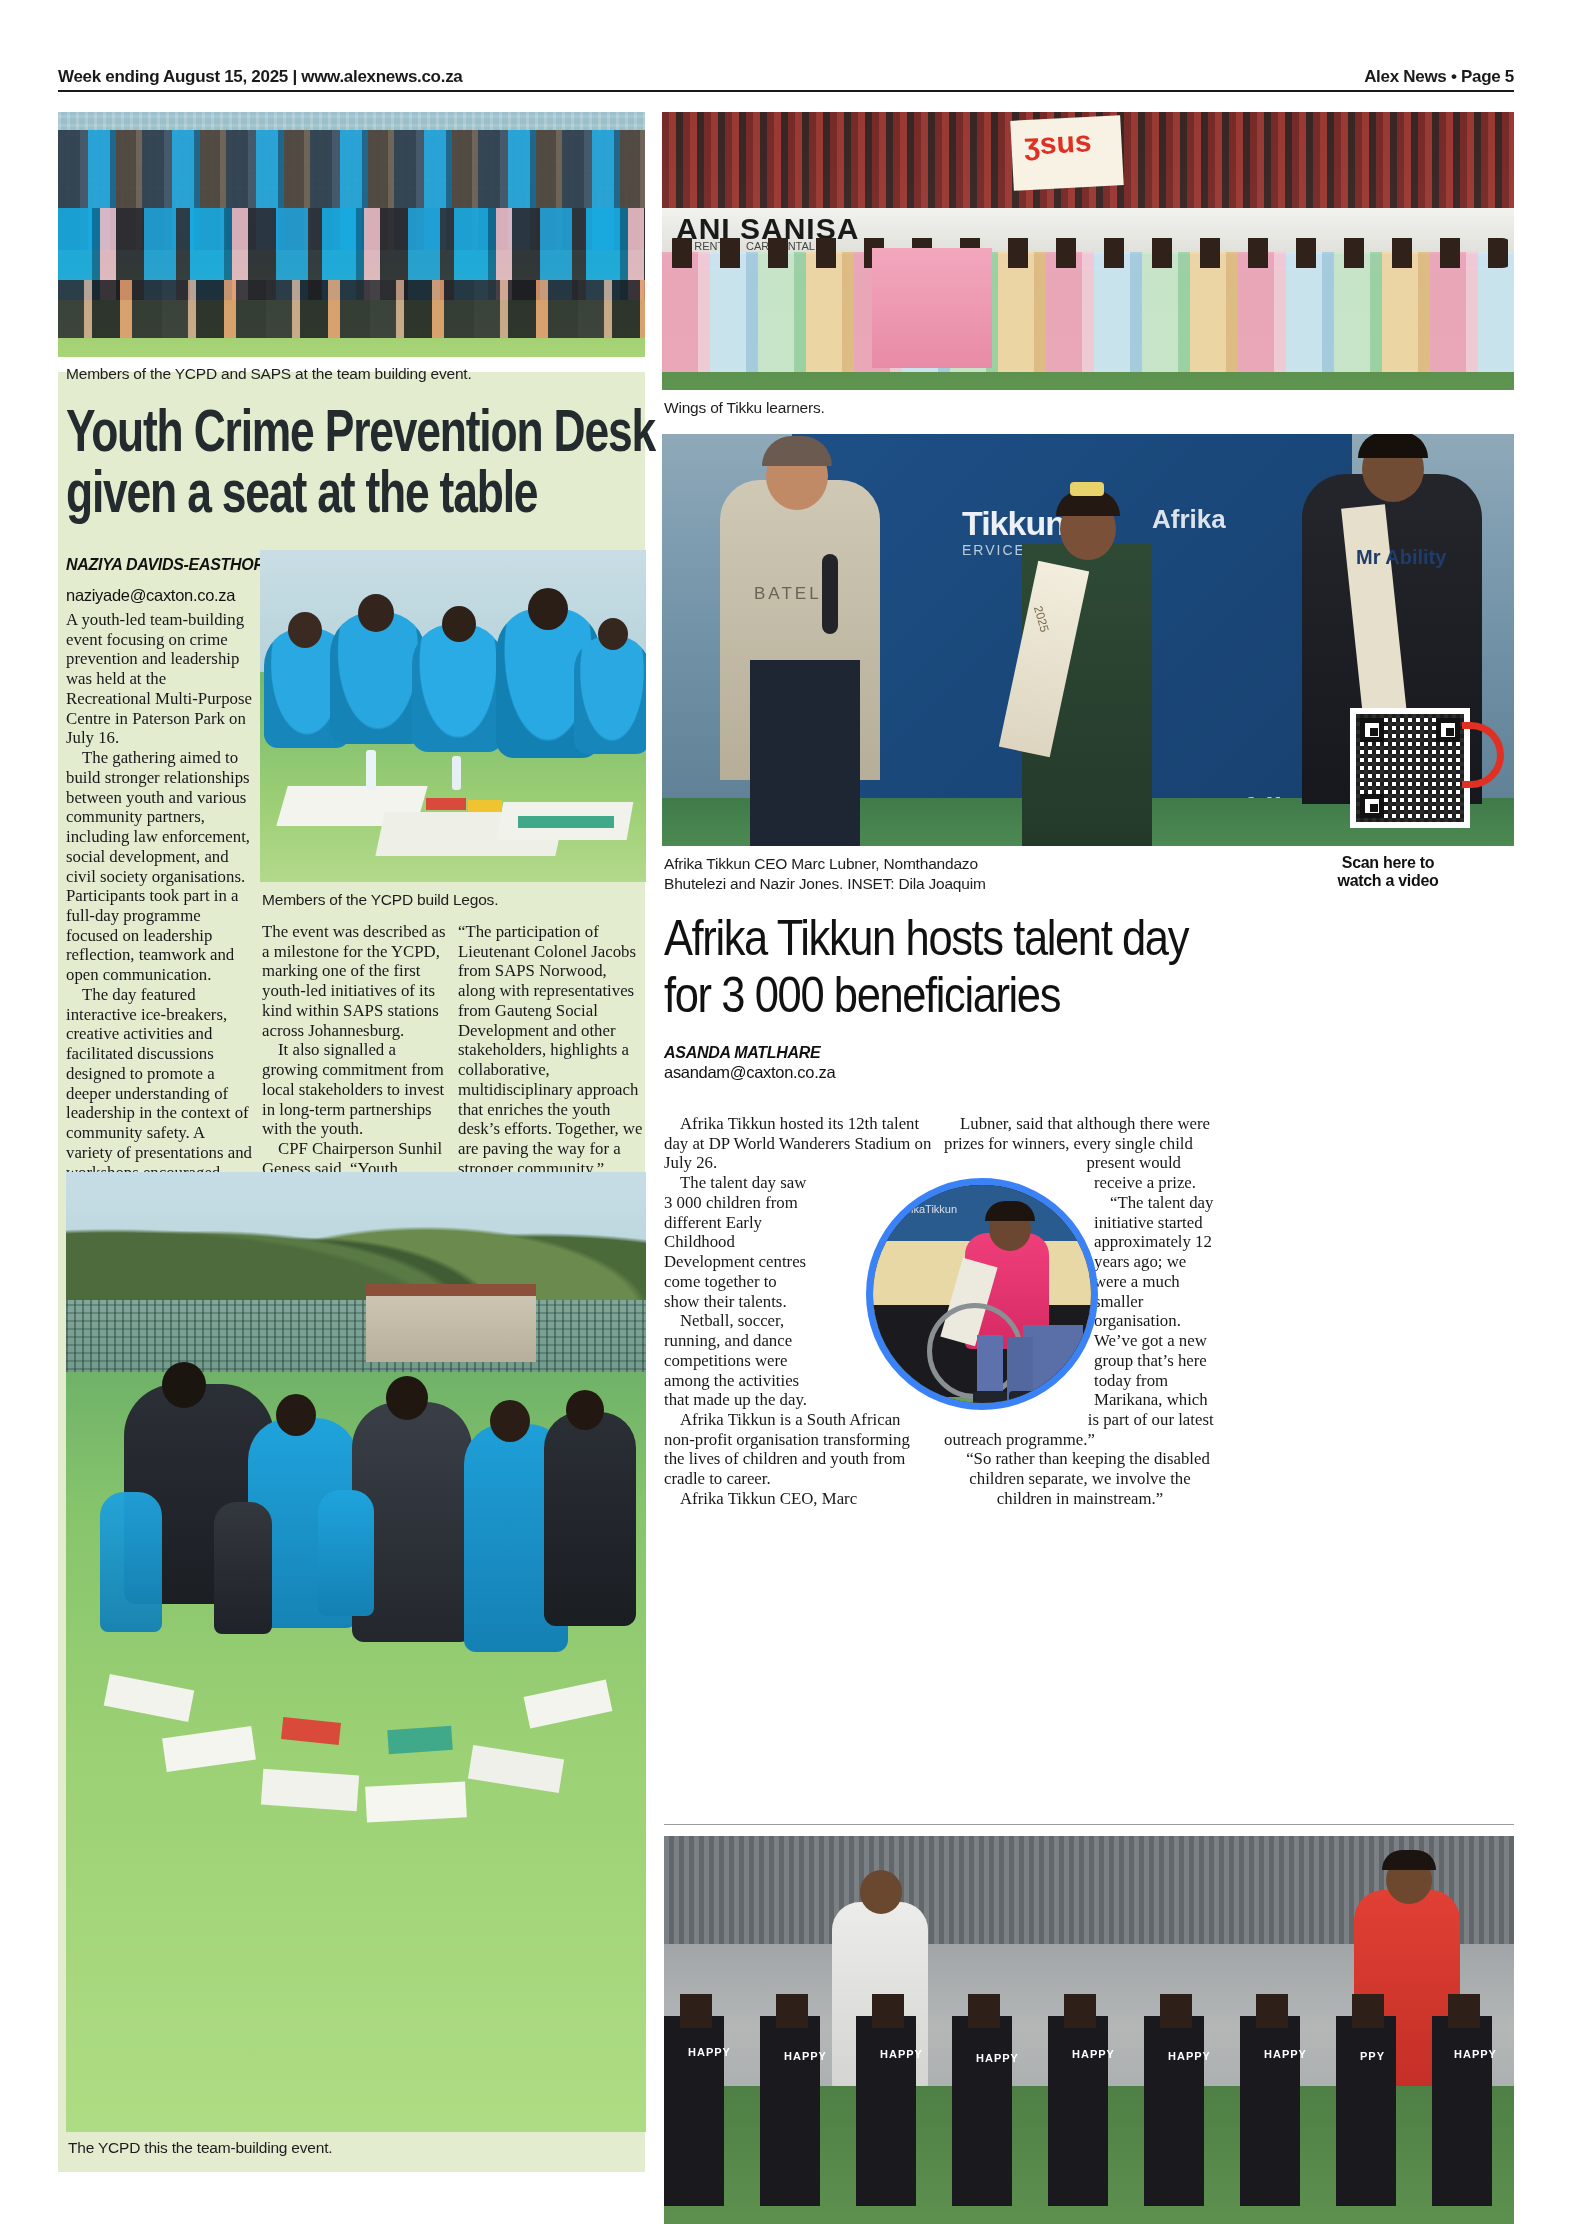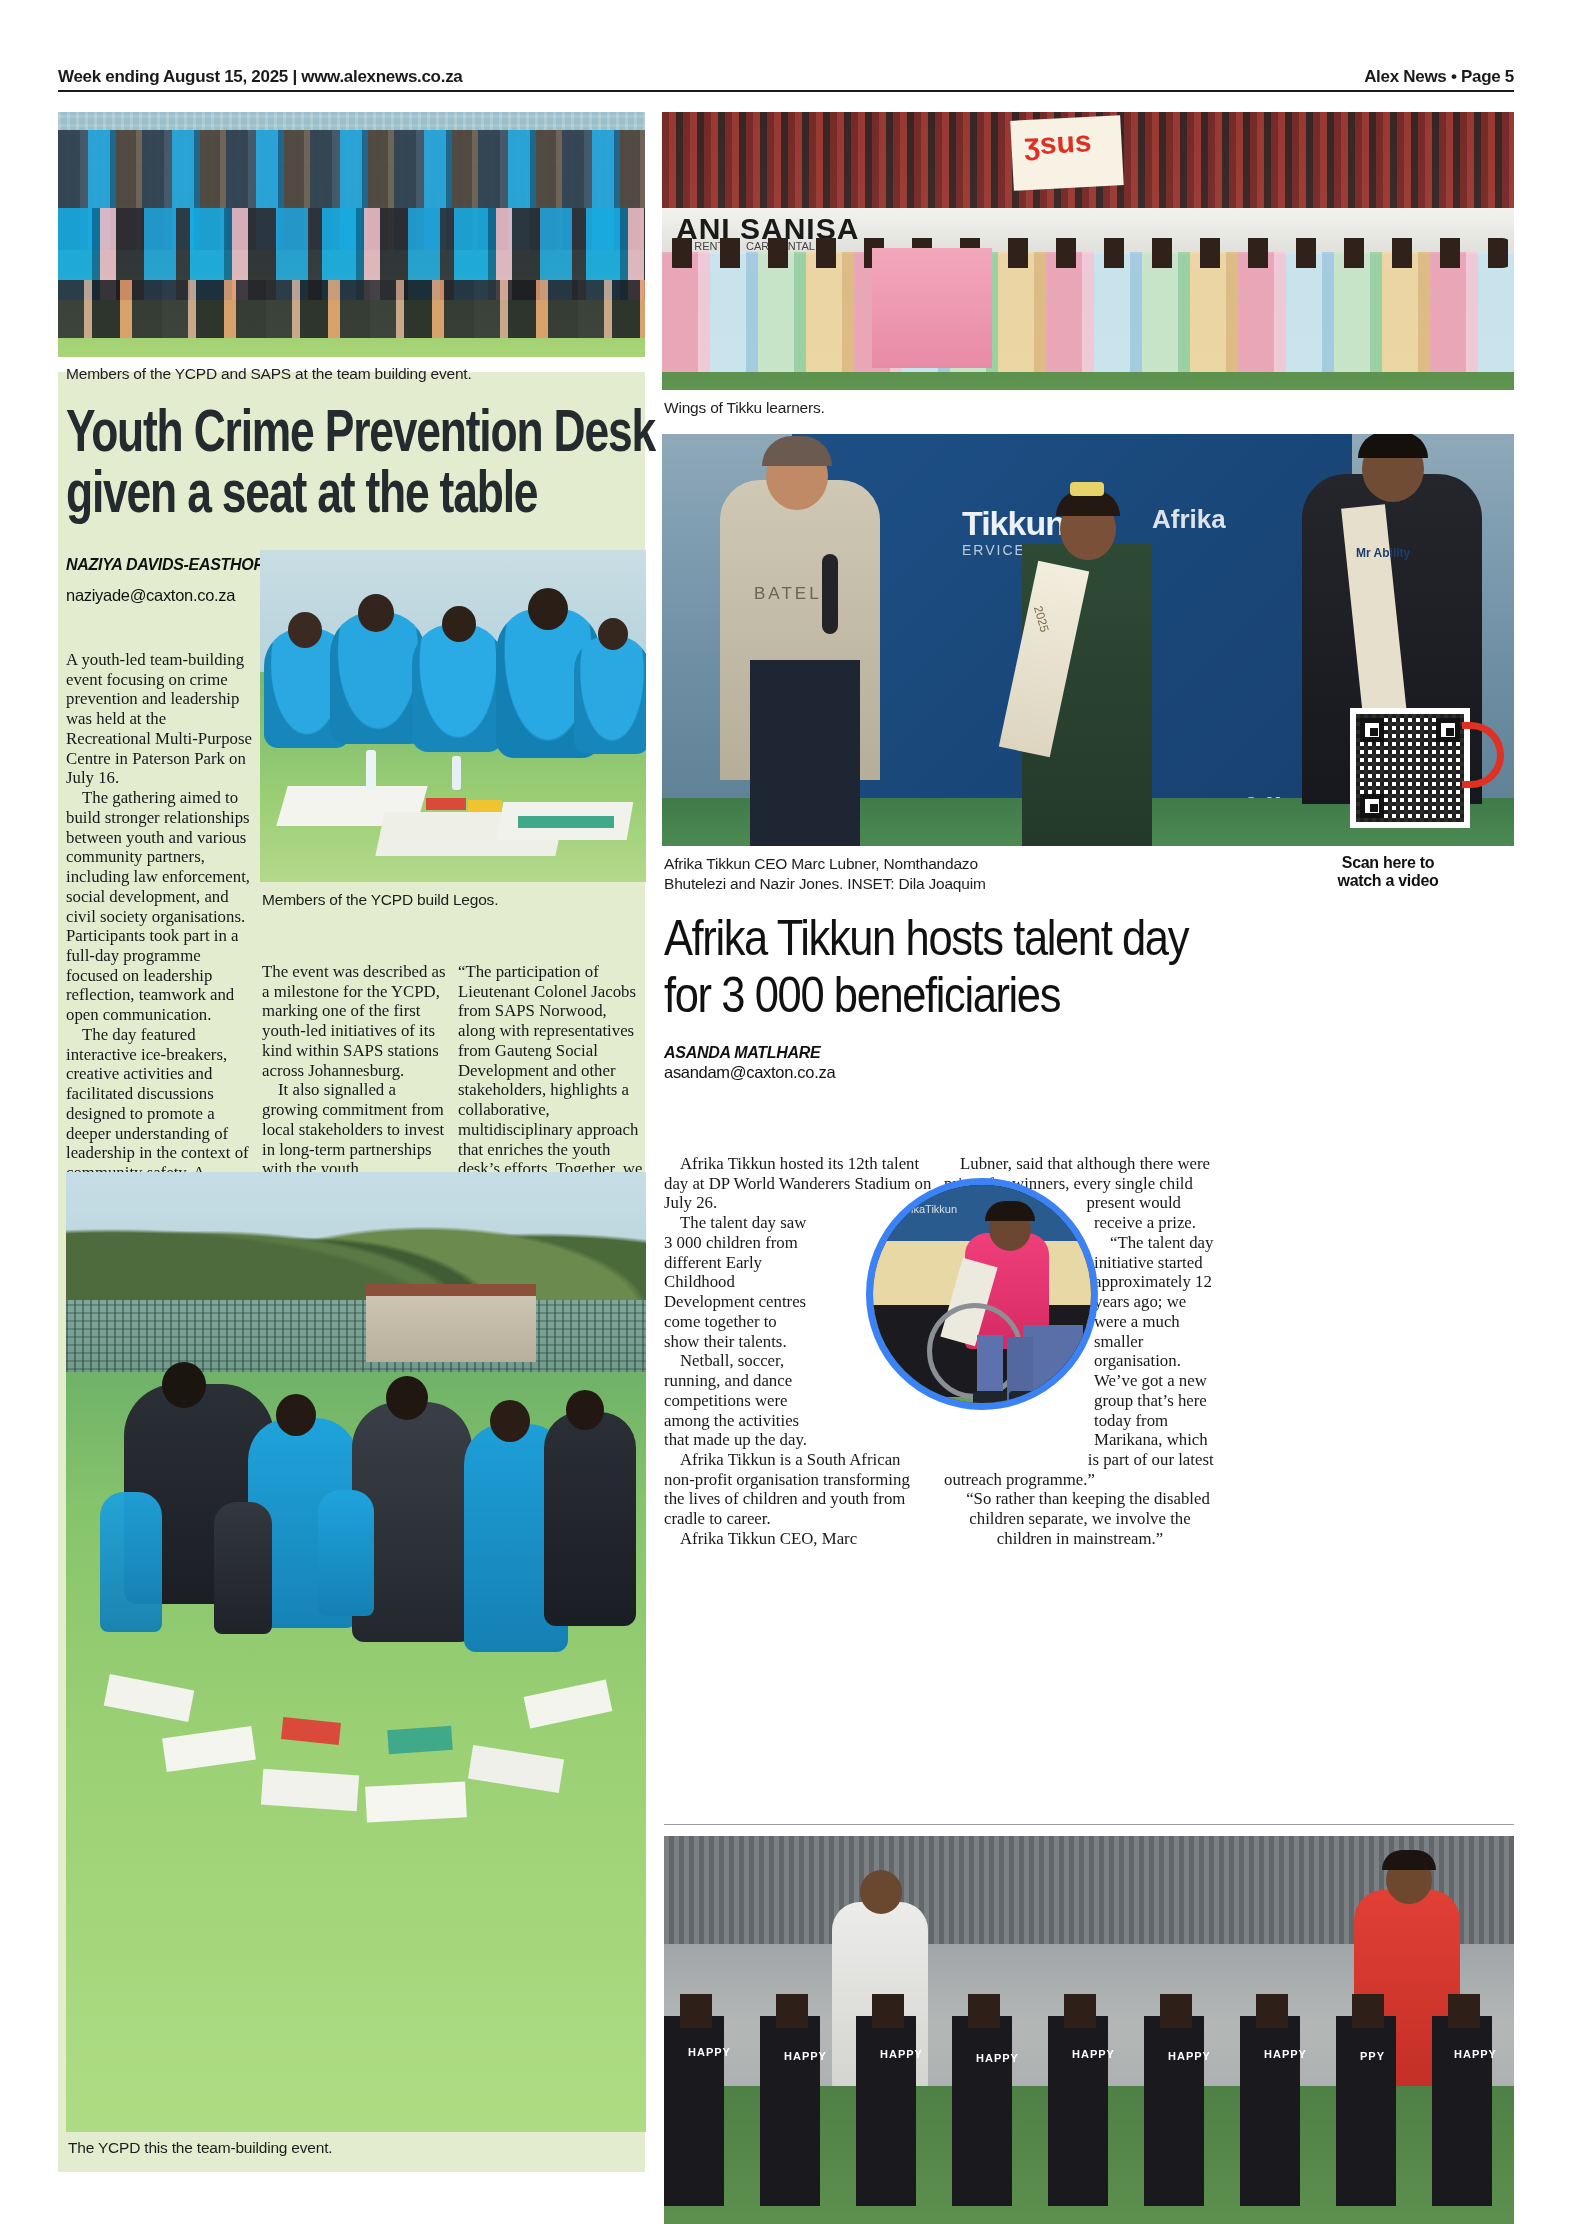--- a/index.html
+++ b/index.html
@@ -74,21 +74,20 @@
     font-size:16.5px; color:#111; letter-spacing:-0.3px;
   }
 
   
   .body-col {
     position:absolute;
     font-family:"Liberation Serif", serif;
     font-size:16.8px; line-height:1.175;
     color:#17181a;
     text-align:left;
-    margin-top:40px;
   }
   .body-col p { margin:0; text-indent:16px; }
   .body-col p.first { text-indent:0; }
 
   
   .shape-col p { margin:0; }
 
   
   .qr-box { position:absolute; background:#fff; }
   .qr-grid {
@@ -325,21 +324,21 @@
     <div style="position:absolute;left:398px;top:64px;width:56px;height:62px;background:#7a5138;border-radius:50%;"></div>
     <div style="position:absolute;left:394px;top:56px;width:64px;height:26px;background:#241813;border-radius:32px 32px 0 0;"></div>
     <div style="position:absolute;left:408px;top:48px;width:34px;height:14px;background:#e8d26a;border-radius:4px;"></div>
     <div style="position:absolute;left:356px;top:130px;width:52px;height:190px;background:linear-gradient(#f2eddd,#ddd5c0);transform:rotate(12deg);"></div>
     <div style="position:absolute;left:366px;top:178px;font-family:'Liberation Sans',sans-serif;font-size:12px;color:#7a6a4a;transform:rotate(74deg);">2025</div>
 
     <div style="position:absolute;left:640px;top:40px;width:180px;height:330px;background:linear-gradient(#24262c,#16181d);border-radius:44px 44px 0 0;"></div>
     <div style="position:absolute;left:700px;top:2px;width:62px;height:66px;background:#6f4c33;border-radius:50%;"></div>
     <div style="position:absolute;left:696px;top:-2px;width:70px;height:26px;background:#15100c;border-radius:34px 34px 0 0;"></div>
     <div style="position:absolute;left:690px;top:72px;width:44px;height:210px;background:#e6dfcc;transform:rotate(-6deg);"></div>
-    <div style="position:absolute;left:694px;top:112px;font-family:'Liberation Sans',sans-serif;font-weight:bold;font-size:12px;color:#1f3d6b;">Mr Ability</div>
+    <div style="position:absolute;left:694px;top:112px;font-family:'Liberation Sans',sans-serif;font-weight:bold;font-size:20px;color:#1f3d6b;">Mr Ability</div>
 
     <div class="qr-box" style="left:688px; top:274px; width:120px; height:120px;">
       <div class="qr-grid"></div>
       <div class="qr-eye" style="left:10px;top:10px;"></div>
       <div class="qr-eye" style="right:10px;top:10px;"></div>
       <div class="qr-eye" style="left:10px;bottom:10px;"></div>
     </div>
 
     <div style="position:absolute;right:10px;top:288px;width:42px;height:66px;border:7px solid #e03024;border-left:none;border-radius:0 40px 40px 0;"></div>
   </div>

